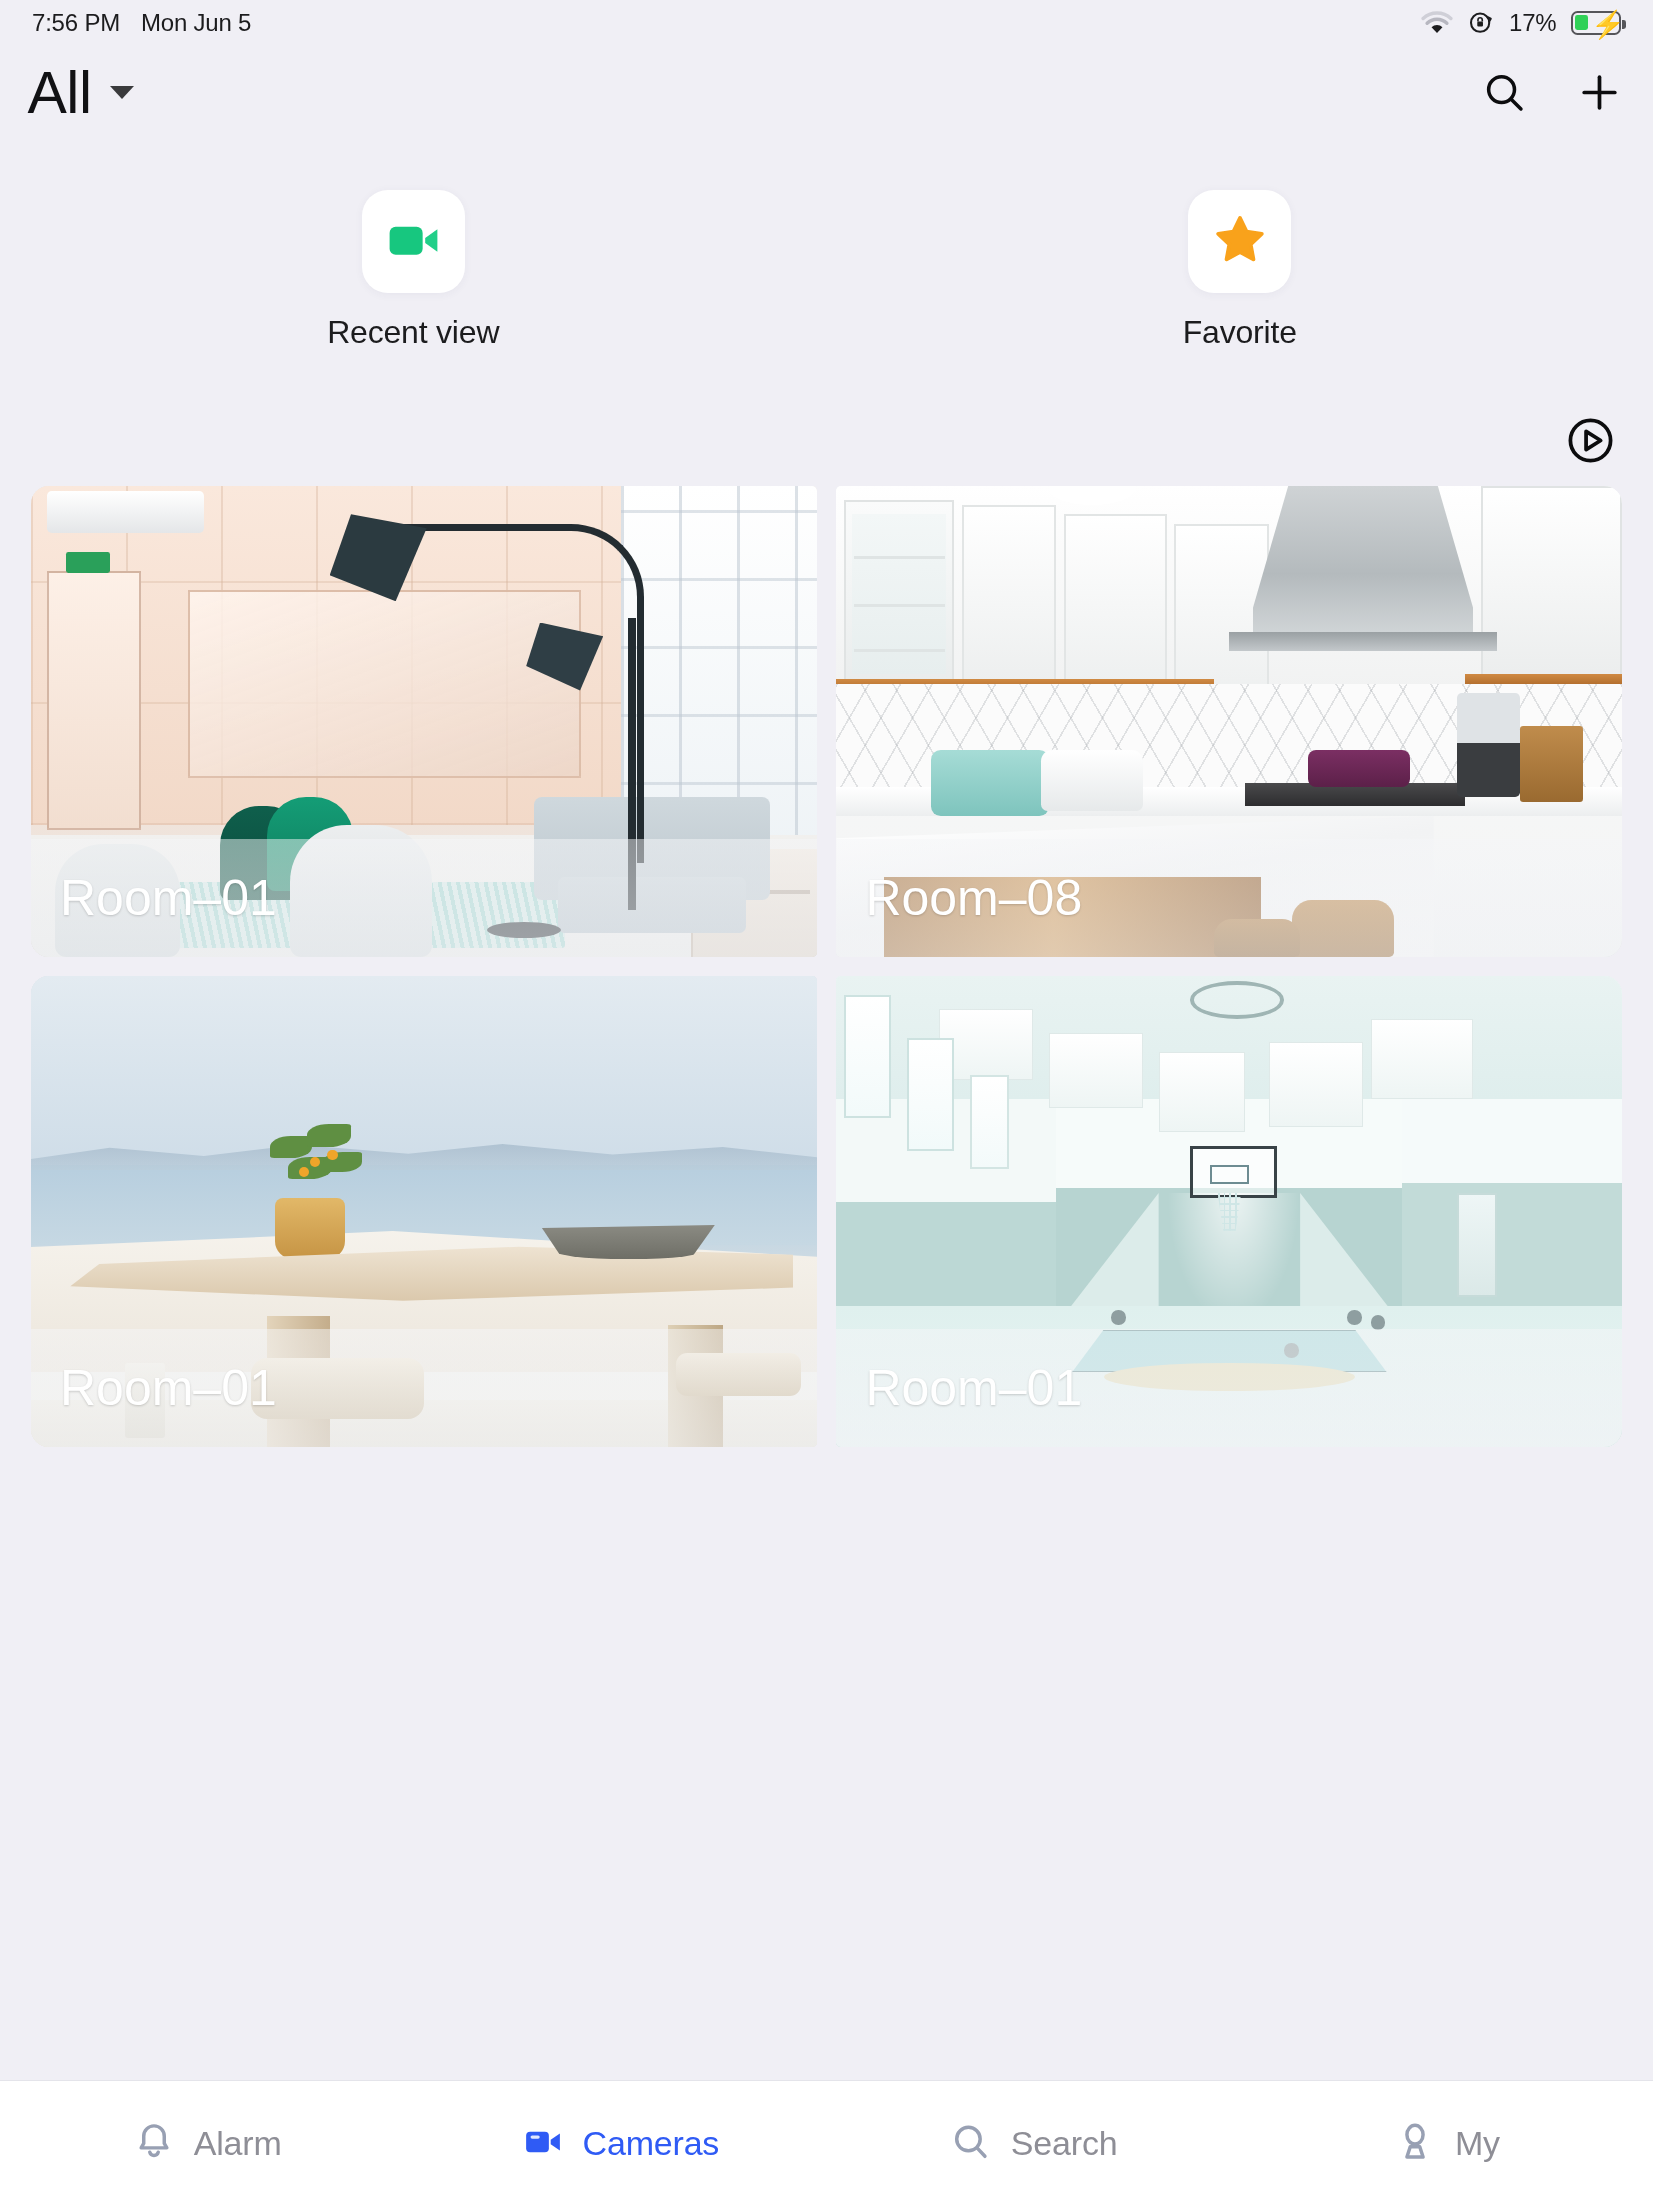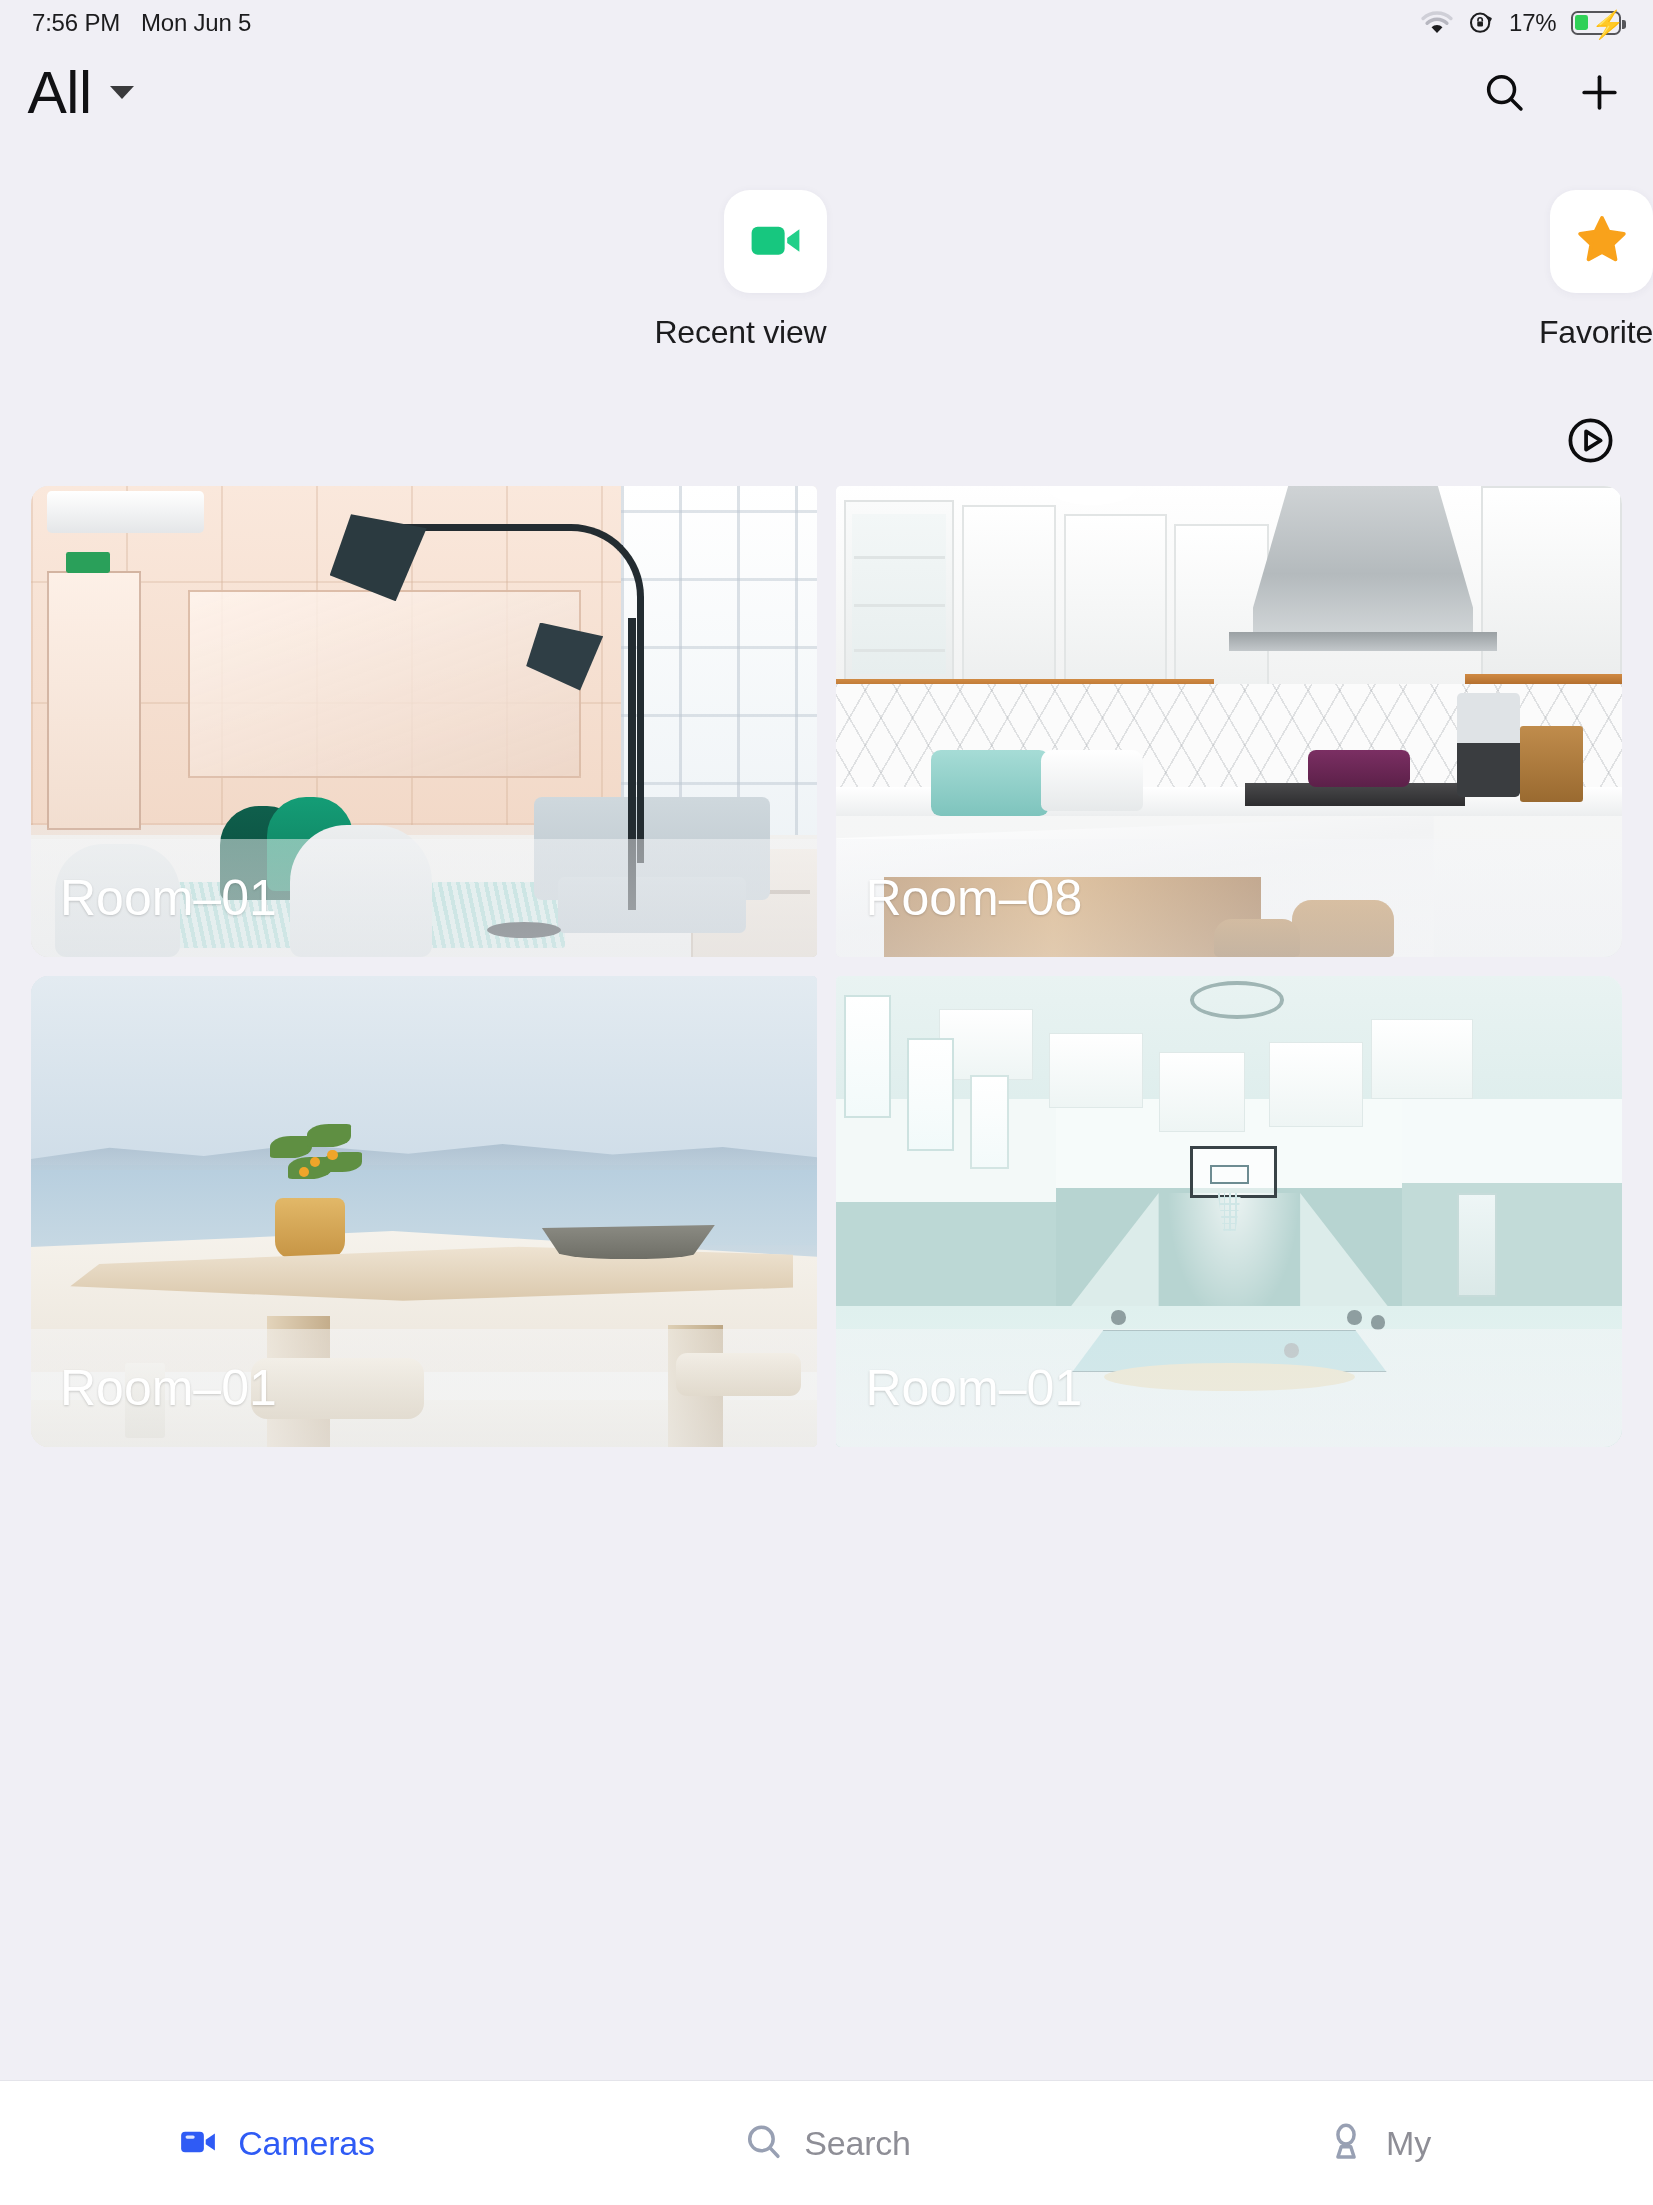--- a/index.html
+++ b/index.html
@@ -47,21 +47,21 @@
   .caret{ width:0;height:0;border-left:12px solid transparent;border-right:12px solid transparent;border-top:13.7px solid #3a3a3c; }
   .nav-actions{ margin-left:auto; display:flex; align-items:center; gap:42px; }
   .icon-btn{ width:53px; height:53px; display:flex; align-items:center; justify-content:center; }
 
   
   .shortcuts{
     position:absolute; top:190px; left:0; width:1653px; height:190px;
     display:flex;
   }
   .shortcut{
-    flex:1; display:flex; flex-direction:column; align-items:flex-end; gap:21px;
+    flex:1; display:flex; flex-direction:column; align-items:center; gap:21px;
   }
   .shortcut-tile{
     width:103px; height:103px; background:#ffffff; border-radius:26px;
     display:flex; align-items:center; justify-content:center;
     box-shadow:0 1.6px 8px rgba(60,60,90,0.05);
   }
   .shortcut-label{ font-size:32px; color:#1c1c1e; letter-spacing:-0.2px; }
 
   
   .filterbar{
@@ -517,20 +517,29 @@
     </div>
     <div class="card-label-bar">
       <span class="card-label">Room–01</span>
     </div>
   </div>
 
 </div>
 
 <div class="tabbar">
 
+  <div class="tab">
+    <span>
+      <svg width="44" height="44" viewBox="0 0 24 24">
+        <path d="M12 3.2 a5.6 5.6 0 0 0 -5.6 5.6 v4 l-1.4 2.4 h14 l-1.4 -2.4 v-4 A5.6 5.6 0 0 0 12 3.2 Z" fill="none" stroke="#98a0b3" stroke-width="1.9" stroke-linejoin="round"></path>
+        <path d="M9.7 17.6 a2.4 2.4 0 0 0 4.6 0" fill="none" stroke="#98a0b3" stroke-width="1.9" stroke-linecap="round"></path>
+      </svg>
+    </span>
+    <span class="tab-label">Alarm</span>
+  </div>
 
   <div class="tab active">
     <span>
       <svg width="44" height="44" viewBox="0 0 24 24">
         <rect x="2.8" y="6.4" width="12.4" height="11.2" rx="2.2" fill="#2f5bf5"></rect>
         <rect x="5.2" y="8.4" width="5" height="1.8" rx="0.9" fill="#ffffff" opacity="0.85"></rect>
         <path d="M16.2 10.8 L21.2 7.4 v9.2 L16.2 13.2 Z" fill="#2f5bf5"></path>
       </svg>
     </span>
     <span class="tab-label">Cameras</span>

